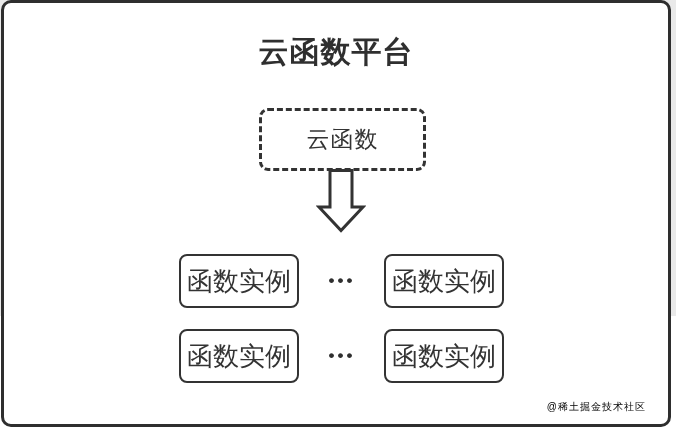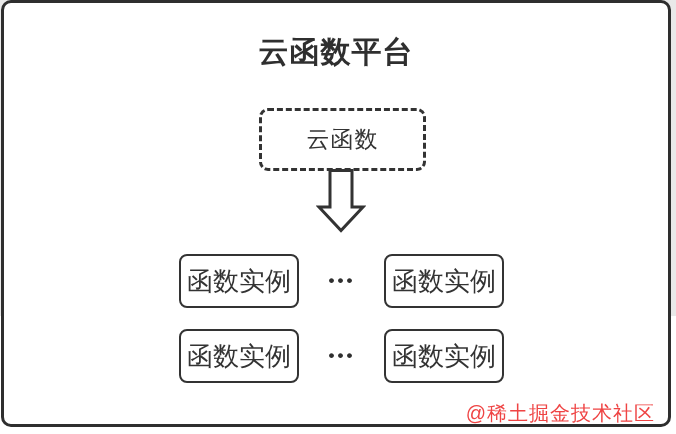--- a/index.html
+++ b/index.html
@@ -92,24 +92,24 @@
     display: flex;
     align-items: center;
     justify-content: center;
     font-size: 17px;
     font-weight: bold;
     letter-spacing: 3px;
     color: #2f2f2f;
   }
   .watermark {
     position: absolute;
-    right: 13px;
+    right: 22px;
     top: 397px;
-    font-size: 20px;
-    color: #ef4444;
+    font-size: 10px;
+    color: #000000;
     letter-spacing: 1px;
   }
 </style>
 </head>
 <body>
 
 <div class="page">
   <div class="frame">
 
     <div class="title">云函数平台</div>

